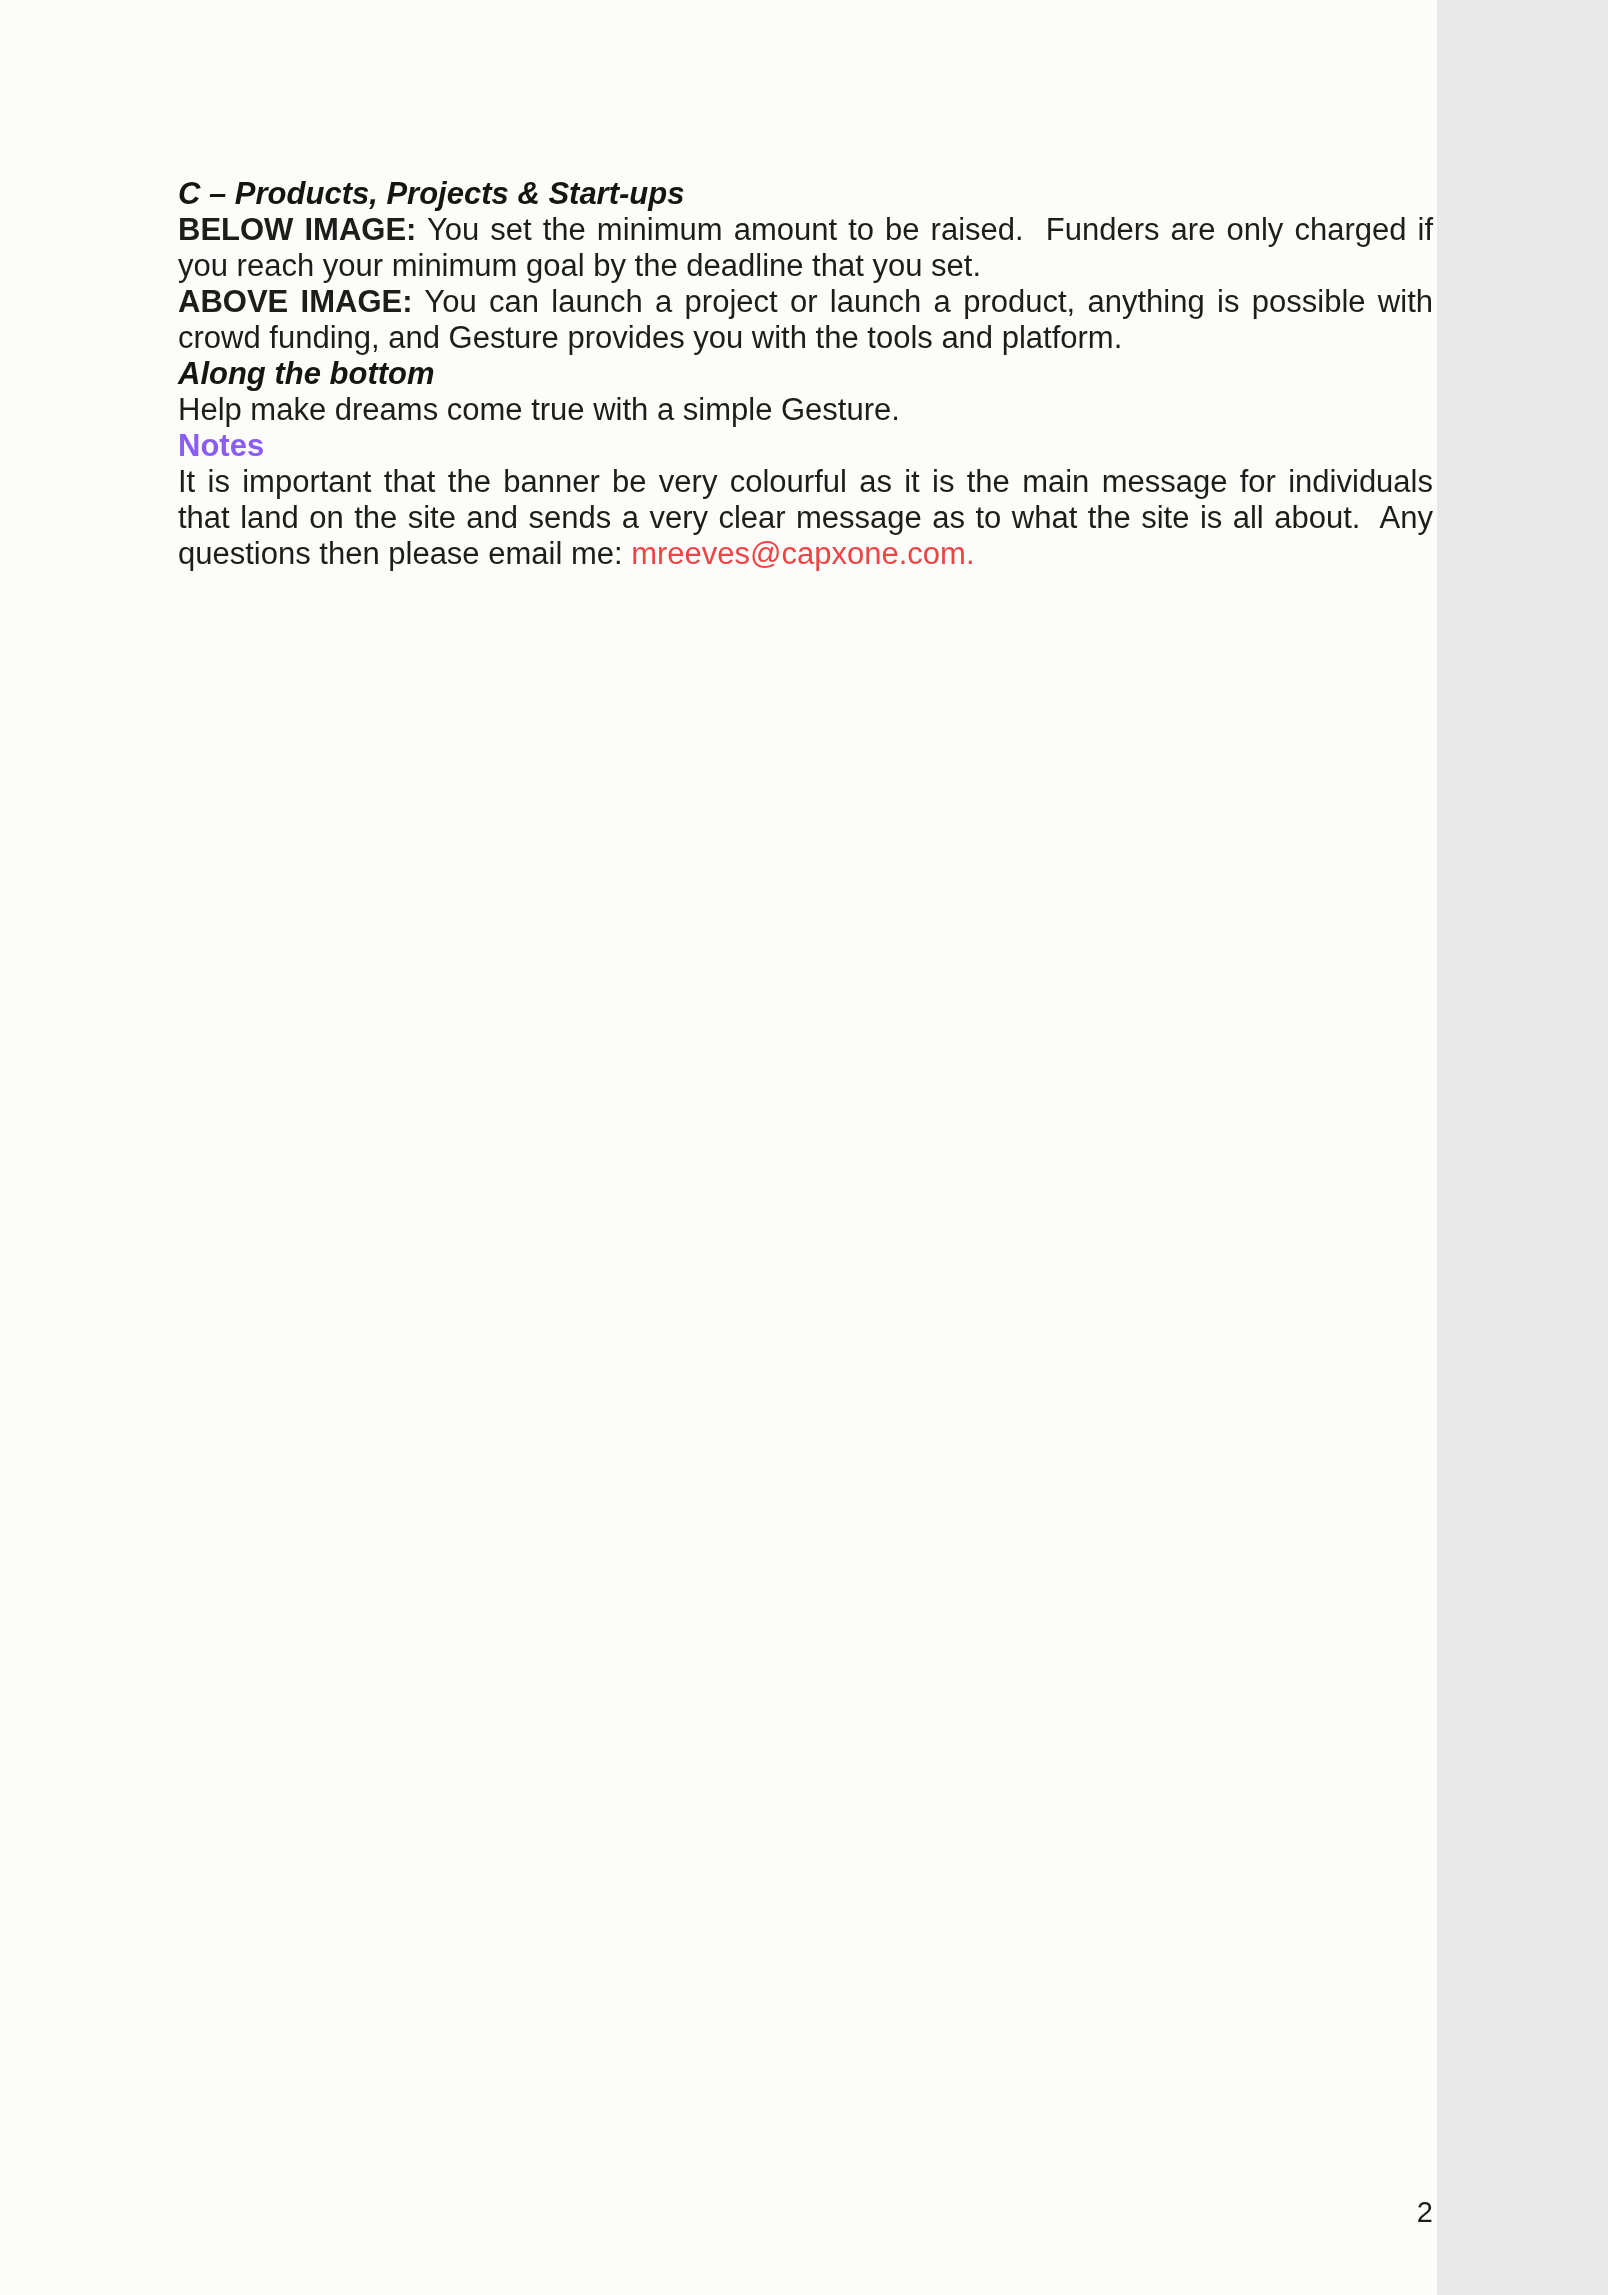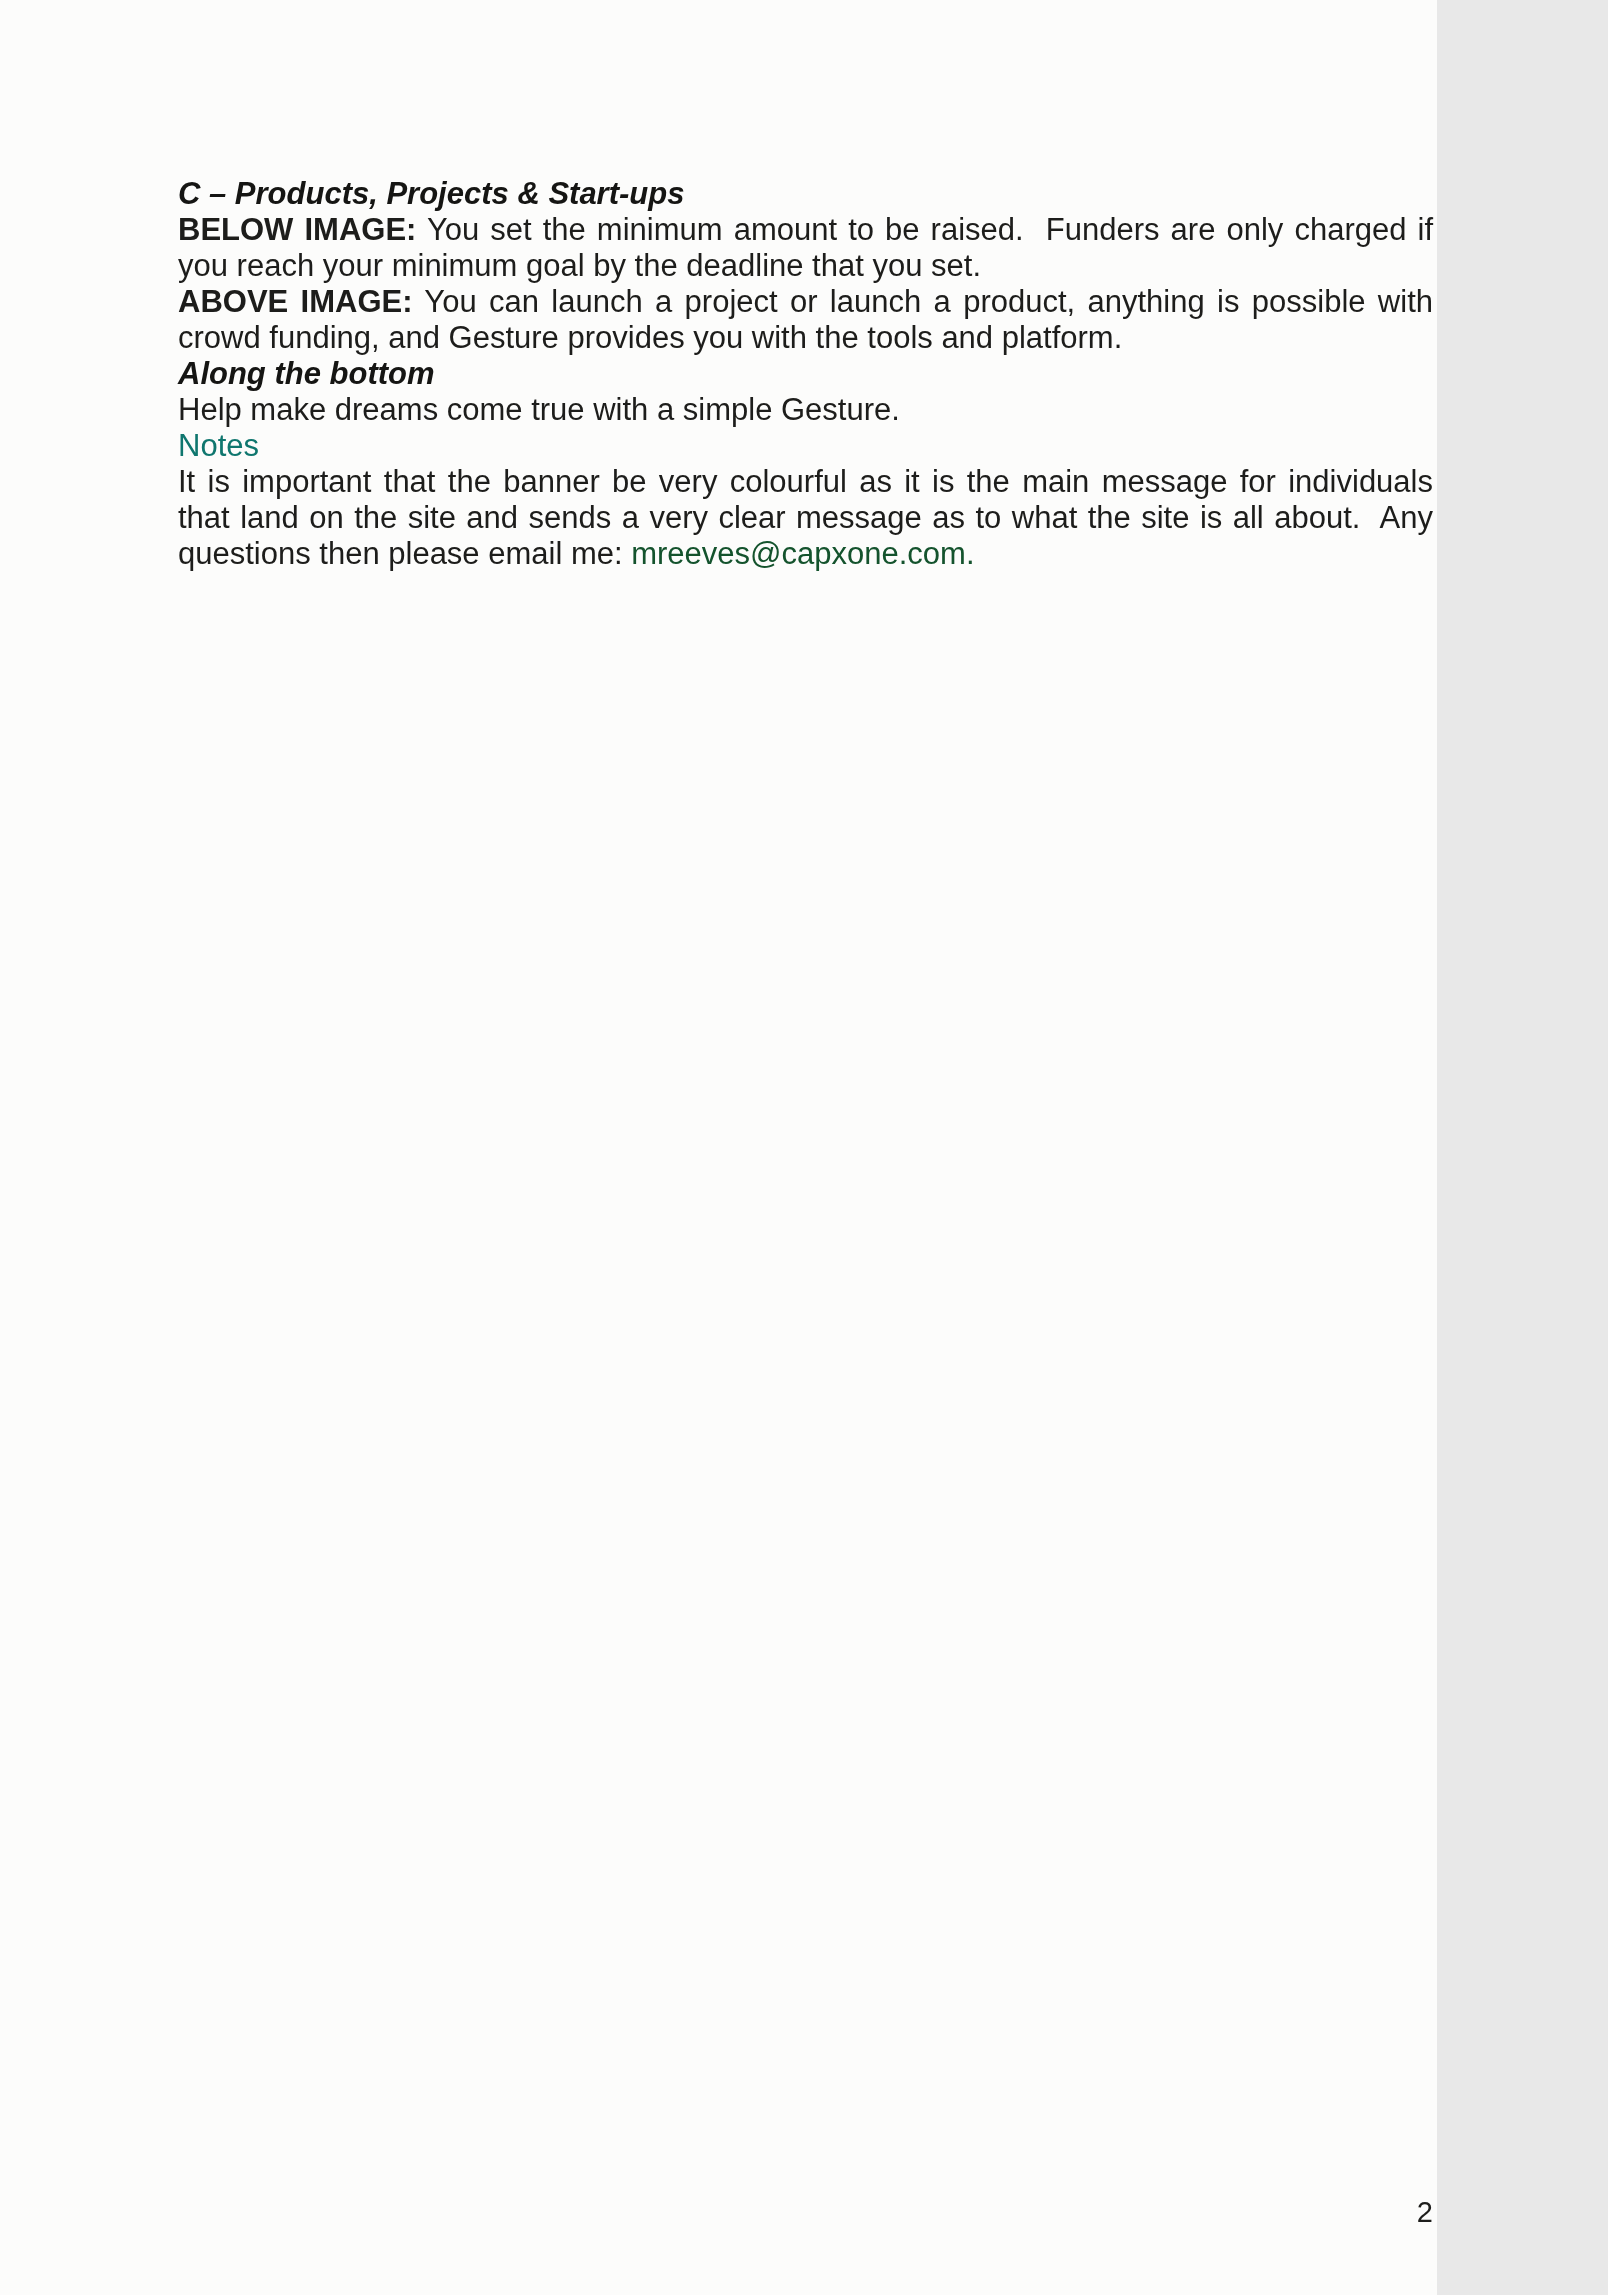--- a/index.html
+++ b/index.html
@@ -26,40 +26,40 @@
     margin: 0;
     font-size: 31px;
     line-height: 36px;
   }
   .h-italic {
     font-weight: bold;
     font-style: italic;
     color: #151513;
   }
   .h-plain {
-    font-weight: normal;
-    color: #0f766e;
+    font-weight: bold;
+    color: #8b5cf6;
   }
   .para {
     white-space: pre-wrap;
   }
   .justify {
     text-align: justify;
   }
   .lead {
     font-weight: bold;
   }
   .mt-above     { margin-top: 16.7px; }
   .mt-below     { margin-top: 73px; }
   .mt-along     { margin-top: 86px; }
   .mt-help      { margin-top: 16px; }
   .mt-notes     { margin-top: 91px; }
   .mt-notespara { margin-top: 24px; }
   .email {
-    color: #14532d;
+    color: #ef4444;
     text-decoration: none;
     cursor: pointer;
   }
   .page-number {
     position: absolute;
     top: 2196px;
     left: 178px;
     width: 1255px;
     text-align: right;
     font-size: 29px;

